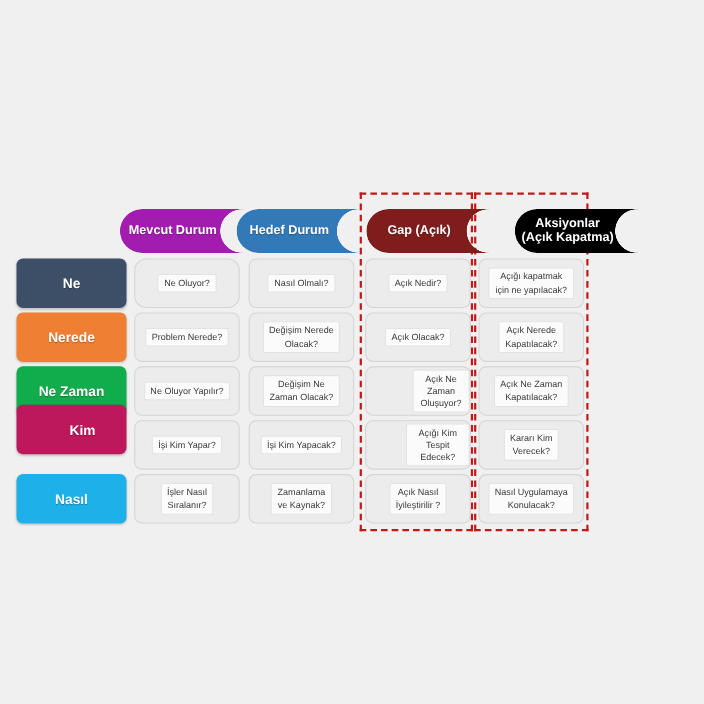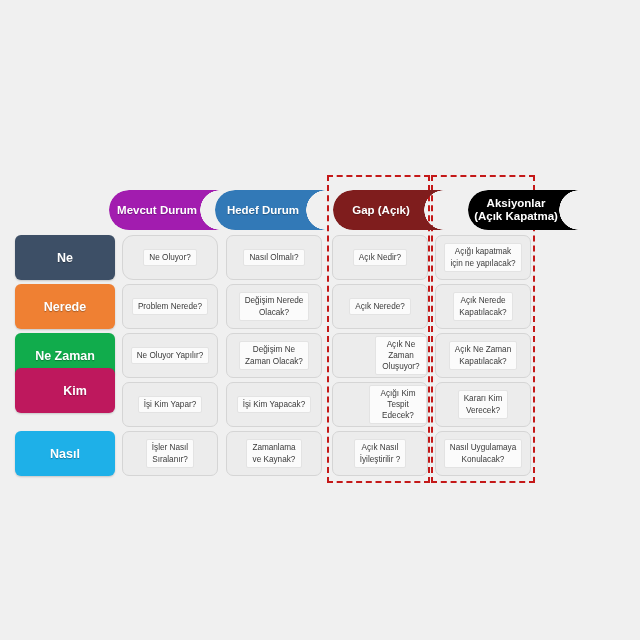--- a/index.html
+++ b/index.html
@@ -140,21 +140,21 @@
     </div>
 
   <div class="cell" style="left:122px;top:284px;">
     <span class="txt">Problem Nerede?</span>
     </div>
   <div class="cell" style="left:226px;top:284px;">
     <span class="txt">Değişim Nerede
 Olacak?</span>
     </div>
   <div class="cell" style="left:332px;top:284px;">
-    <span class="txt">Açık Nerede?</span>
+    <span class="txt">Açık Olacak?</span>
     </div>
   <div class="cell" style="left:435px;top:284px;">
     <span class="txt">Açık Nerede
 Kapatılacak?</span>
     </div>
 
   <div class="cell" style="left:122px;top:333px;">
     <span class="txt">Ne Oluyor Yapılır?</span>
     </div>
   <div class="cell" style="left:226px;top:333px;">

